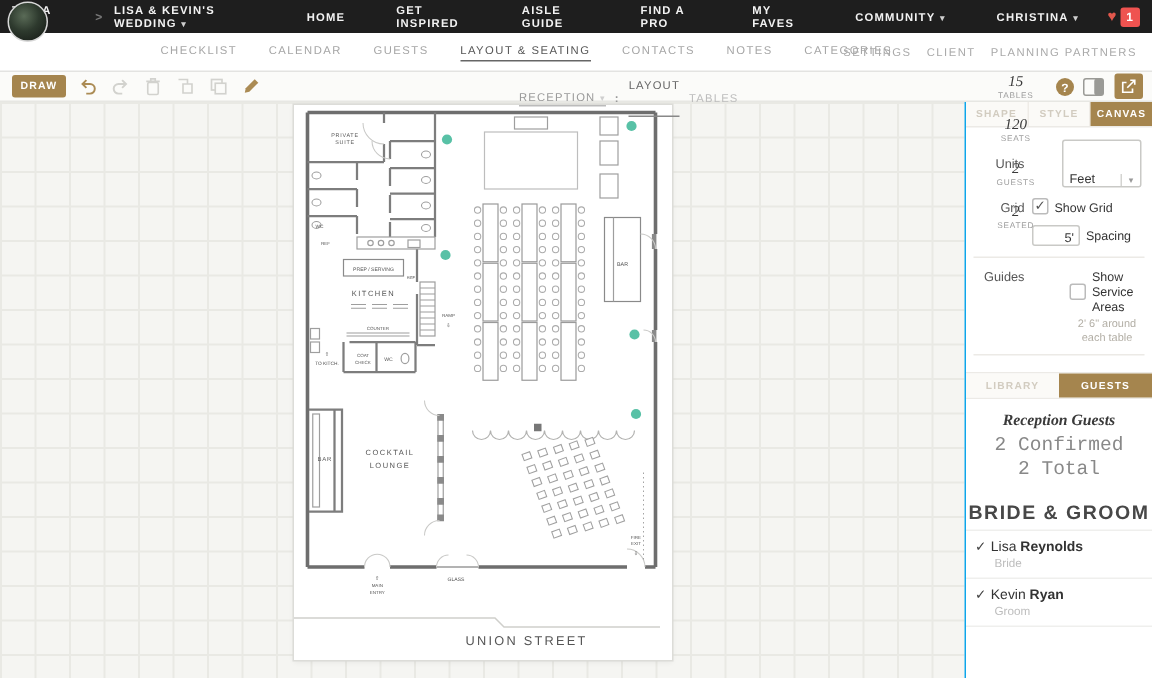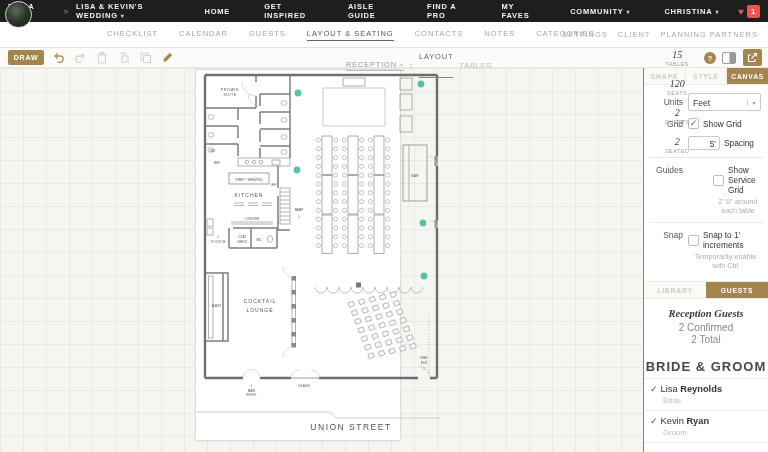--- a/index.html
+++ b/index.html
@@ -57,56 +57,56 @@
     align-items:center; justify-content:center; cursor:pointer; }
   .panel-toggle { position:absolute; right:32px; top:4px; cursor:pointer; }
   .export-btn { position:absolute; right:6px; top:1px; width:19px; height:17px; background:#a5854e;
     border-radius:2px; display:flex; align-items:center; justify-content:center; cursor:pointer; }
 
   
   .canvas { position:absolute; left:0; top:68px; width:643px; height:384px; background-color:#f5f5f2;
     background-image:linear-gradient(#e9e9e4 1px, transparent 1px),
       linear-gradient(90deg, #e9e9e4 1px, transparent 1px);
     background-size:23px 23px; overflow:hidden; }
-  .plan-sheet { position:absolute; left:196px; top:2px; width:204px; height:370px; background:#fff;
+  .plan-sheet { position:absolute; left:196px; top:2px; width:252px; height:370px; background:#fff;
     box-shadow:0 0 0 1px #dcdcd8, 0 1px 4px rgba(0,0,0,0.07); }
 
   
   .panel { position:absolute; left:643px; top:68px; width:125px; height:384px; background:#fff;
     border-left:1px solid #0ea5e9; z-index:10; font-size:9px; }
   .ptabs { display:flex; height:17px; border-bottom:1px solid #eceae6; }
   .ptabs .tab { flex:1; display:flex; align-items:center; justify-content:center; font-size:6.8px;
     font-weight:bold; letter-spacing:0.8px; color:#d2ccc0; background:#fbfaf7;
     border-right:1px solid #efece7; cursor:pointer; }
   .ptabs .tab:last-child { border-right:none; }
   .ptabs .tab.gold { background:#a5854e; color:#fff; }
   .pform { padding:8px 5px 4px 5px; }
   .prow { display:flex; align-items:center; margin-bottom:7px; }
   .plabel { width:34px; text-align:right; margin-right:5px; color:#555; font-size:8.5px; flex:none; }
-  .pselect { flex:1; height:18px; border:1px solid #c9c9c6; border-radius:2px; background:#fff;
-    display:flex; align-items:center; cursor:pointer; margin-right:2px; }
+  .pselect { flex:1; height:32px; border:1px solid #c9c9c6; border-radius:2px; background:#fff;
+    display:flex; align-items:flex-end; cursor:pointer; margin-right:2px;margin-left:20px; }
   .pselect .val { flex:1; font-size:8.5px; color:#333; padding:2px 0 0 4px; }
   .pselect .arrow { width:13px; border-left:1px solid #d4d4d1; color:#999; font-size:6px;
     display:flex; align-items:center; justify-content:center; }
   .cbox { width:11px; height:11px; border:1px solid #bbb; border-radius:2px; background:#fff;
     margin-right:4px; flex:none; font-size:9px; color:#555; line-height:9px; text-align:center;
     cursor:pointer; }
   .ctext { font-size:8.3px; color:#333; }
   .pinput { width:32px; height:14px; border:1px solid #c9c9c6; border-radius:2px; font-size:8.5px;
     color:#333; text-align:right; padding:2px 3px 0 0; margin-right:4px; background:#fff; }
   .sub { font-size:7.3px; color:#b3afa6; margin-top:2px; }
   .phr { border:none; border-top:1px solid #eceae6; margin:7px 0; }
   .ltabs { display:flex; height:18px; border-top:1px solid #eceae6; border-bottom:1px solid #eceae6; }
   .ltabs .tab { flex:1; display:flex; align-items:center; justify-content:center; font-size:6.8px;
     font-weight:bold; letter-spacing:0.8px; color:#d2ccc0; background:#fbfaf7; cursor:pointer; }
   .ltabs .tab.gold { background:#a5854e; color:#fff; }
   .guests { text-align:center; padding-top:9px; }
   .gtitle { font-family:"Liberation Serif", serif; font-style:italic; font-weight:bold;
     font-size:10.5px; color:#3a3a3a; }
-  .gcount { font-size:10px; color:#888; margin-top:3px; }
+  .gcount { font-size:13px; color:#888; margin-top:3px;font-family:Liberation Mono, monospace; }
   .ggroup { font-size:13px; font-weight:bold; letter-spacing:1px; color:#474747; margin:14px 0 3px 0; }
   .glist { text-align:left; margin-top:4px; }
   .grow { padding:5px 8px 5px 6px; border-top:1px solid #efefed; cursor:pointer; }
   .grow:last-child { border-bottom:1px solid #efefed; }
   .gname { font-size:9.3px; color:#333; }
   .gname .chk { color:#444; font-size:9px; margin-right:3px; }
   .gname .last { font-weight:bold; }
   .grole { font-size:7.8px; color:#bdbdbd; margin:2px 0 0 13px; }
 
   text { font-family:"Liberation Sans", sans-serif; fill:#555; }
@@ -494,36 +494,26 @@
       <span class="plabel"></span>
       <span class="pinput">5'</span>
       <span class="ctext">Spacing</span>
     </div>
     <hr class="phr">
     <div class="prow" style="align-items:flex-start;gap:25px;">
       <span class="plabel">Guides</span>
       <div>
         <div style="display:flex;align-items:center;">
           <span class="cbox"></span>
-          <span class="ctext">Show Service Grid</span>
+          <span class="ctext">Show Service Areas</span>
         </div>
         <div class="sub" style="text-align:center;">2' 6" around each table</div>
       </div>
     </div>
     <hr class="phr">
-    <div class="prow" style="align-items:flex-start;">
-      <span class="plabel">Snap</span>
-      <div>
-        <div style="display:flex;align-items:center;">
-          <span class="cbox"></span>
-          <span class="ctext">Snap to 1' increments</span>
-        </div>
-        <div class="sub" style="text-align:center;">Temporarily enable with Ctrl</div>
-      </div>
-    </div>
   </div>
   <div class="ltabs">
     <div class="tab">LIBRARY</div>
     <div class="tab gold">GUESTS</div>
   </div>
   <div class="guests">
     <div class="gtitle">Reception Guests</div>
     <div class="gcount">2 Confirmed</div>
     <div class="gcount" style="margin-top:1px;">2 Total</div>
     <div class="ggroup">BRIDE &amp; GROOM</div>

